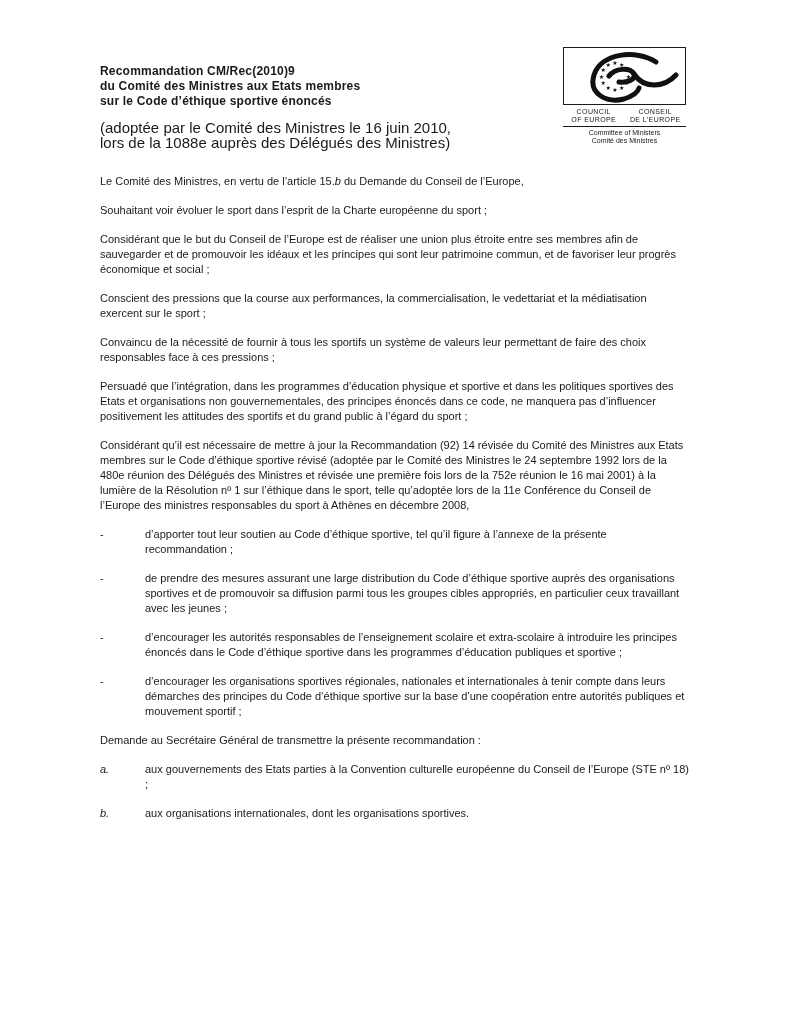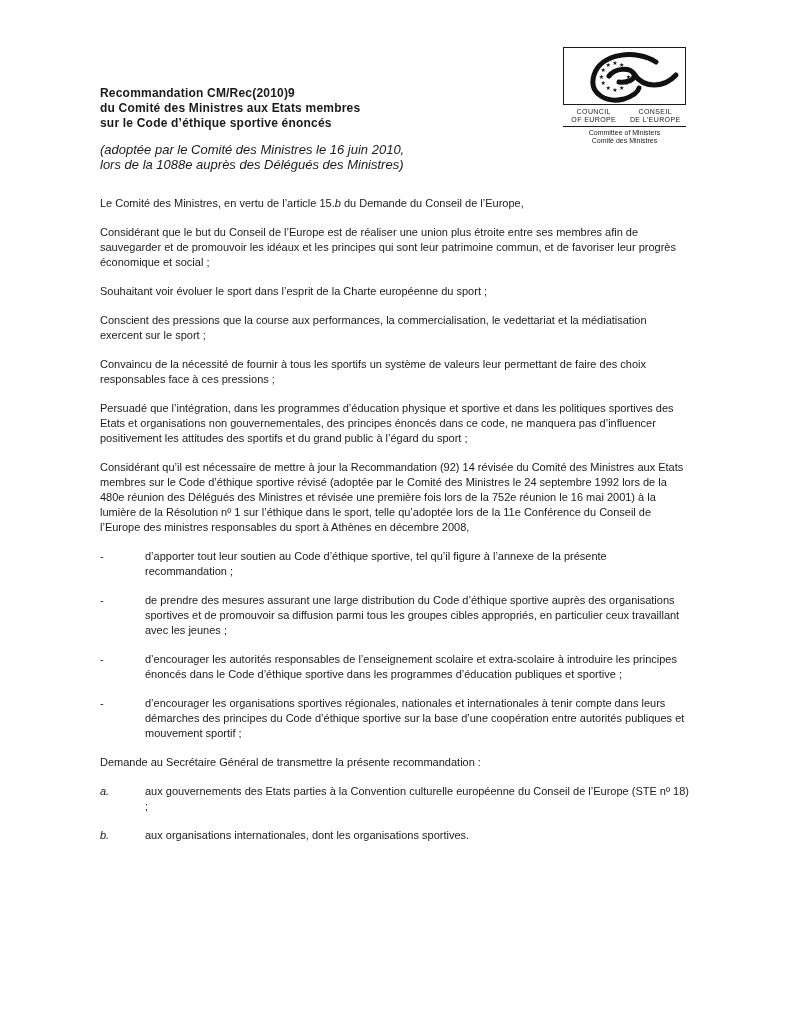--- a/index.html
+++ b/index.html
@@ -24,27 +24,27 @@
   .logo-names{
     display:flex;margin-top:3px;
     font-size:7px;line-height:8px;letter-spacing:0.4px;
   }
   .logo-col{flex:1;white-space:nowrap;}
   .logo-rule{border-top:1px solid #1a1a1a;margin-top:2px;}
   .logo-committee{margin-top:2px;font-size:7px;line-height:8px;}
   
   .content{
     position:absolute;left:100px;top:0;width:590px;
-    padding-top:86px;
+    padding-top:64px;
   }
   .title{
     font-weight:bold;font-size:12px;line-height:15px;letter-spacing:0.2px;
   }
   .adoption{
-    font-style:italic;font-size:13px;line-height:15px;margin-top:11px;
+    font-size:15px;line-height:15px;margin-top:11px;
   }
   .para{
     font-size:11px;line-height:15px;margin:14px 0 0 0;
   }
   .para.first{margin-top:24px;}
   .para em{font-style:italic;}
   .hang{
     position:relative;padding-left:45px;
     font-size:11px;line-height:15px;margin-top:14px;
   }
@@ -105,22 +105,22 @@
       <div>sur le Code d’éthique sportive énoncés</div>
     </div>
 
     <div class="adoption">
       <div>(adoptée par le Comité des Ministres le 16 juin 2010,</div>
       <div>lors de la 1088e auprès des Délégués des Ministres)</div>
     </div>
 
     <p class="para first"><span>Le Comité des Ministres, en vertu de l’article 15.</span><em>b</em><span> du Demande du Conseil de l’Europe,</span></p>
 
+    <p class="para">Souhaitant voir évoluer le sport dans l’esprit de la Charte européenne du sport ;</p>
     <p class="para">Considérant que le but du Conseil de l’Europe est de réaliser une union plus étroite entre ses membres afin de sauvegarder et de promouvoir les idéaux et les principes qui sont leur patrimoine commun, et de favoriser leur progrès économique et social ;</p>
-    <p class="para">Souhaitant voir évoluer le sport dans l’esprit de la Charte européenne du sport ;</p>
     <p class="para">Conscient des pressions que la course aux performances, la commercialisation, le vedettariat et la médiatisation exercent sur le sport ;</p>
     <p class="para">Convaincu de la nécessité de fournir à tous les sportifs un système de valeurs leur permettant de faire des choix responsables face à ces pressions ;</p>
     <p class="para">Persuadé que l’intégration, dans les programmes d’éducation physique et sportive et dans les politiques sportives des Etats et organisations non gouvernementales, des principes énoncés dans ce code, ne manquera pas d’influencer positivement les attitudes des sportifs et du grand public à l’égard du sport ;</p>
     <p class="para">Considérant qu’il est nécessaire de mettre à jour la Recommandation (92) 14 révisée du Comité des Ministres aux Etats membres sur le Code d’éthique sportive révisé (adoptée par le Comité des Ministres le 24 septembre 1992 lors de la 480e réunion des Délégués des Ministres et révisée une première fois lors de la 752e réunion le 16 mai 2001) à la lumière de la Résolution nº 1 sur l’éthique dans le sport, telle qu’adoptée lors de la 11e Conférence du Conseil de l’Europe des ministres responsables du sport à Athènes en décembre 2008,</p>
 
     <div class="hang">
       <span class="marker">-</span>
       <span>d’apporter tout leur soutien au Code d’éthique sportive, tel qu’il figure à l’annexe de la présente recommandation ;</span>
     </div>
     <div class="hang">

